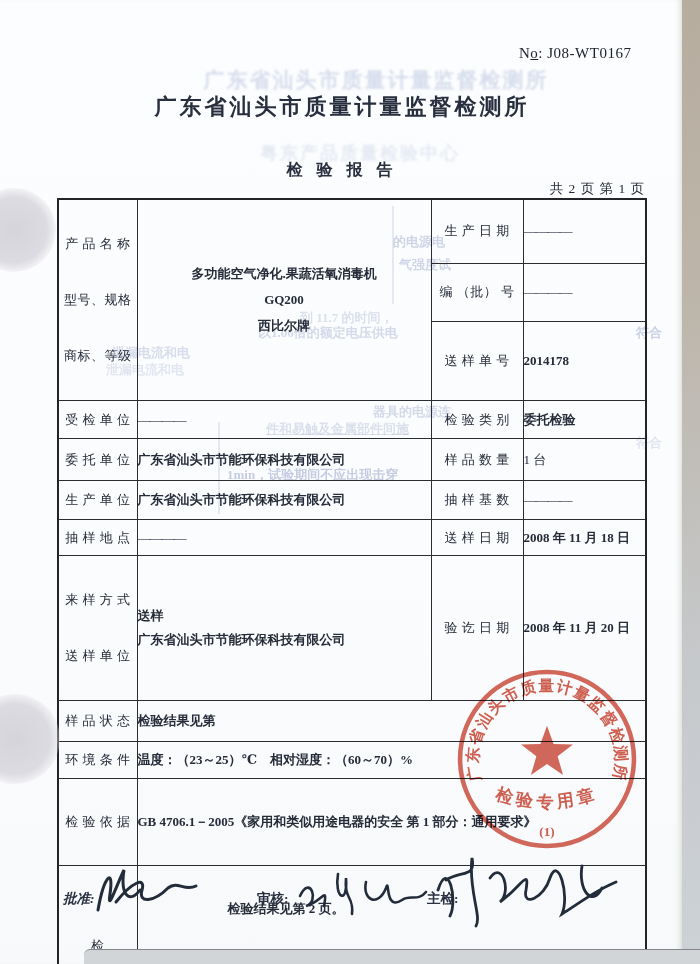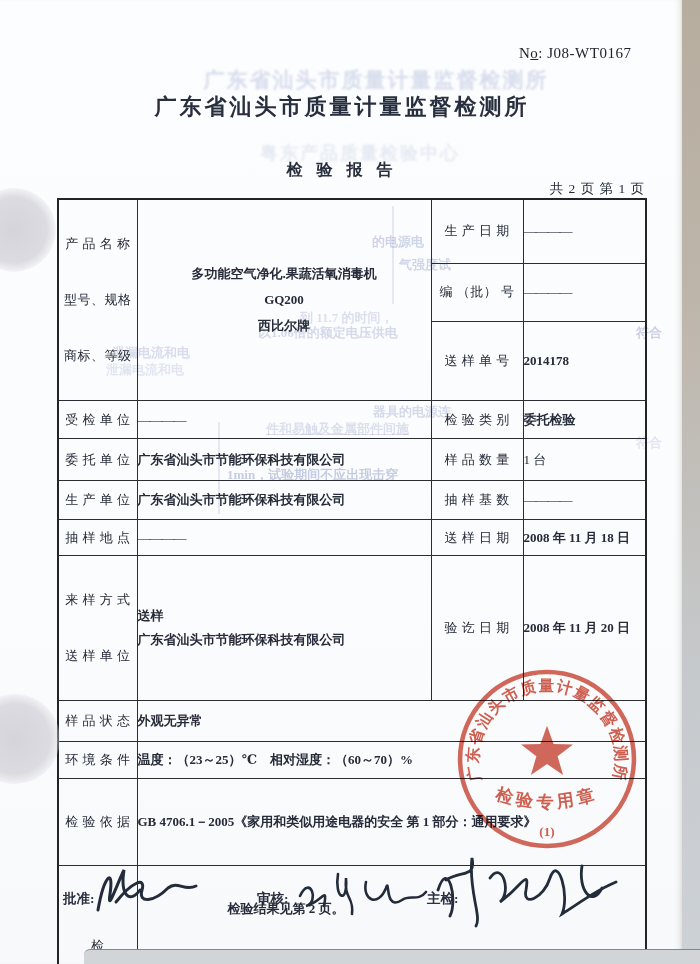--- a/index.html
+++ b/index.html
@@ -26,21 +26,21 @@
   .pageinfo{position:absolute;left:345px;top:180px;width:300px;text-align:right;
             font-size:13.5px;letter-spacing:1px;color:#252b38;}
 
   
   .gt{position:absolute;left:0;width:684px;text-align:center;font-weight:700;white-space:pre;
       color:rgba(104,126,184,.26);filter:blur(1px);}
   .gt1{top:66px;font-size:21px;letter-spacing:2px;transform:translateX(34px);}
   .gt2{top:141px;font-size:18px;letter-spacing:2px;color:rgba(104,126,184,.15);transform:translateX(18px);}
   .gf{position:absolute;white-space:nowrap;font-weight:600;font-size:13px;
       color:rgba(88,110,172,.28);filter:blur(.7px);}
-  .gf1{left:372px;top:233px;text-align:center;}
+  .gf1{left:393px;top:233px;text-align:center;}
   .gf2{left:399px;top:256px;}
   .gf3{left:300px;top:309px;color:rgba(88,110,172,.20);}
   .gf4{left:258px;top:324px;color:rgba(88,110,172,.24);}
   .gf5{left:112px;top:344px;color:rgba(88,110,172,.22);}
   .gf6{left:106px;top:361px;color:rgba(88,110,172,.16);}
   .gf7{left:373px;top:403px;color:rgba(88,110,172,.24);}
   .gf8{left:266px;top:420px;color:rgba(88,110,172,.20);text-decoration:underline;}
   .gf9{left:231px;top:441px;color:rgba(88,110,172,.34);}
   .gf10{left:227px;top:466px;color:rgba(88,110,172,.34);}
   .gf11{left:636px;top:324px;color:rgba(88,110,172,.30);}
@@ -68,21 +68,21 @@
   .conc-cell{position:relative;vertical-align:top;}
   .conc-text{position:absolute;left:90px;top:34px;font-weight:600;}
   .conc-date{position:absolute;left:288px;top:84px;font-size:14px;letter-spacing:1.5px;color:#1f2531;}
   .conc-note{position:absolute;left:248px;top:104px;font-size:12.5px;white-space:nowrap;font-weight:600;}
 
   
   .stamp{position:absolute;left:454px;top:666px;width:186px;height:186px;z-index:4;
          mix-blend-mode:multiply;opacity:.92;}
   
   .footer-lab{position:absolute;top:890px;font-size:13.5px;font-weight:700;color:#2a3040;z-index:3;}
-  .fl1{left:63px;} .fl2{left:257px;} .fl3{left:427px;}
+  .fl1{left:63px;font-style:italic;} .fl2{left:257px;} .fl3{left:427px;}
   .sig{position:absolute;z-index:5;}
   .sig1{left:88px;top:856px;} .sig2{left:292px;top:862px;} .sig3{left:430px;top:846px;}
 </style>
 </head>
 <body>
 
 <div class="page">
   <div class="paper">
 
     <div class="gt gt1">广东省汕头市质量计量监督检测所</div>
@@ -169,21 +169,21 @@
         </td>
         <td class="val two">
           <div class="b">送样</div>
           <div class="b">广东省汕头市节能环保科技有限公司</div>
         </td>
         <td class="lab">验 讫 日 期</td>
         <td class="val b">2008 年 11 月 20 日</td>
       </tr>
       <tr style="height:41px">
         <td class="lab">样 品 状 态</td>
-        <td class="val b" colspan="3">外观无异常</td>
+        <td class="val b" colspan="3">检验结果见第</td>
       </tr>
       <tr style="height:37px">
         <td class="lab">环 境 条 件</td>
         <td class="val b" colspan="3">温度：（23～25）℃　相对湿度：（60～70）%</td>
       </tr>
       <tr style="height:87px">
         <td class="lab">检 验 依 据</td>
         <td class="val b" colspan="3">GB 4706.1－2005《家用和类似用途电器的安全 第 1 部分：通用要求》</td>
       </tr>
       <tr style="height:146px">

